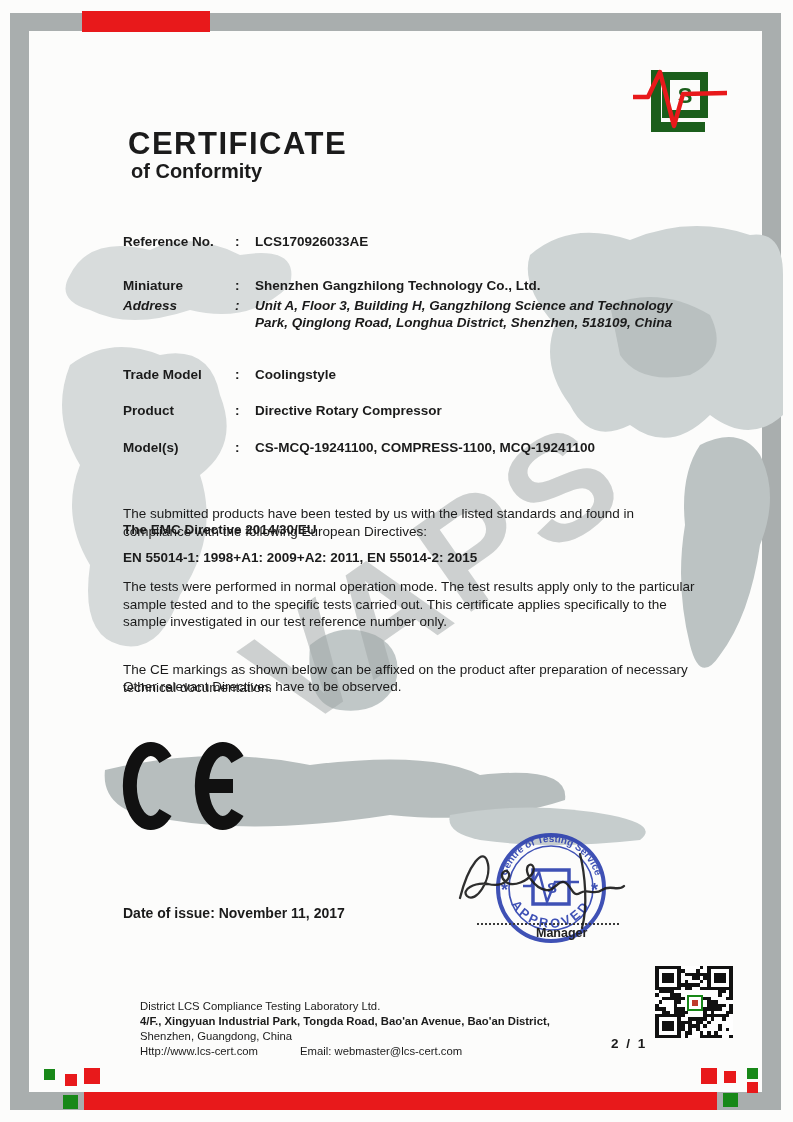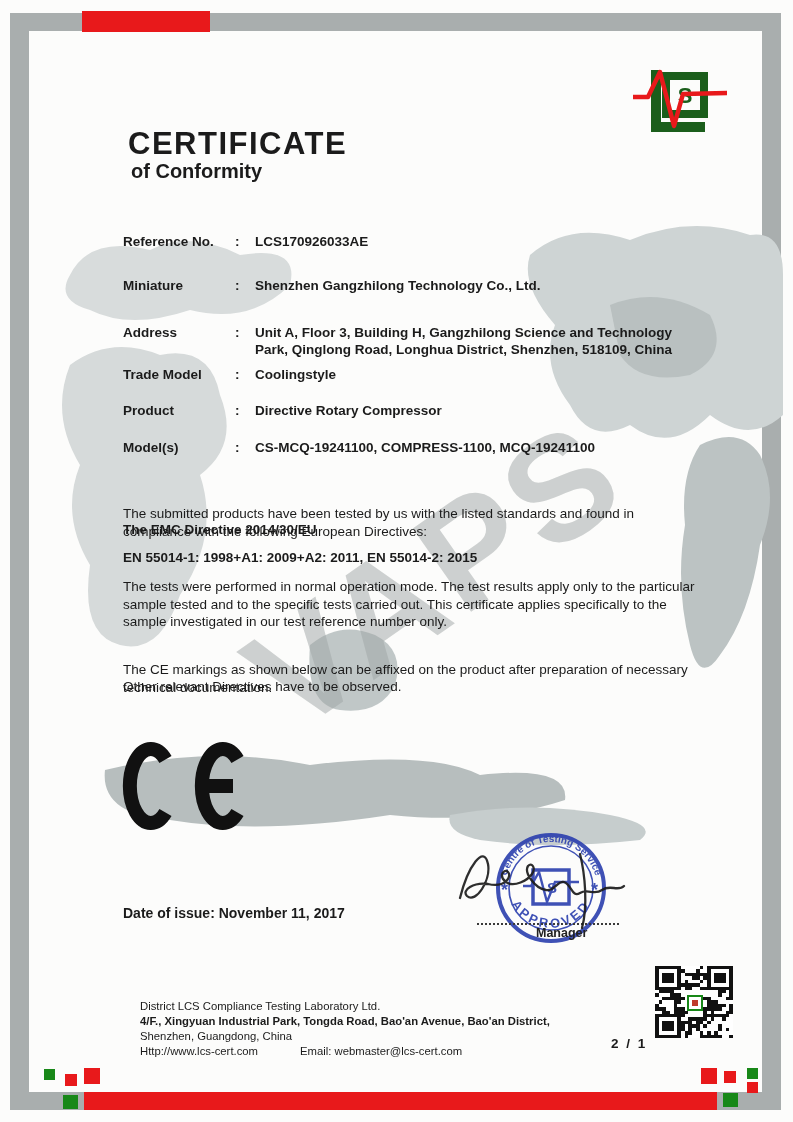--- a/index.html
+++ b/index.html
@@ -108,21 +108,21 @@
   <div class="abs field-row content" style="top:233px;">
     <span class="f-label">Reference No.</span>
     <span class="f-sep">:</span>
     <span class="f-value">LCS170926033AE</span>
   </div>
   <div class="abs field-row content" style="top:277px;">
     <span class="f-label">Miniature</span>
     <span class="f-sep">:</span>
     <span class="f-value">Shenzhen Gangzhilong Technology Co., Ltd.</span>
   </div>
-  <div class="abs field-row content" style="top:324px;">
+  <div class="abs field-row content" style="top:297px;font-style:italic;">
     <span class="f-label">Address</span>
     <span class="f-sep">:</span>
     <span class="f-value">Unit A, Floor 3, Building H, Gangzhilong Science and Technology Park, Qinglong Road, Longhua District, Shenzhen, 518109, China</span>
   </div>
   <div class="abs field-row content" style="top:366px;">
     <span class="f-label">Trade Model</span>
     <span class="f-sep">:</span>
     <span class="f-value">Coolingstyle</span>
   </div>
   <div class="abs field-row content" style="top:402px;">

